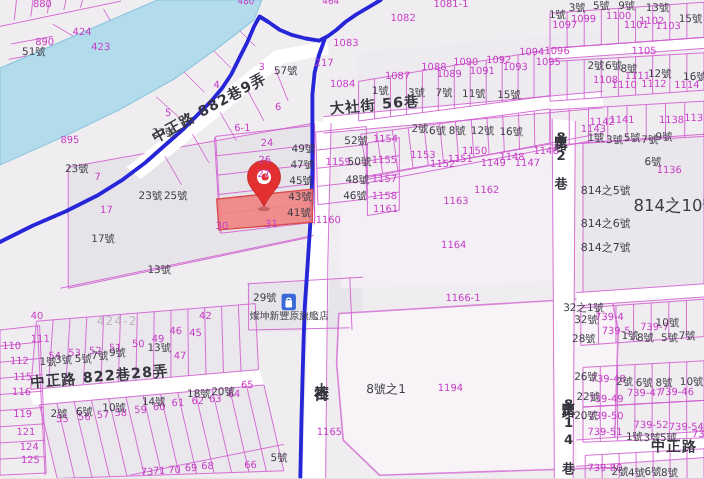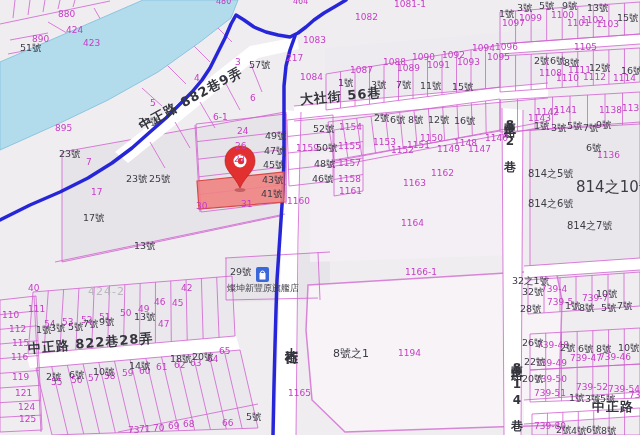--- a/index.html
+++ b/index.html
@@ -288,21 +288,21 @@
 
   <div id="labels">
       <span class="lb r" style="left: 140px; top: 120px; transform: rotate(-29deg); transform-origin: 0px 50%;">中正路 882巷9弄</span>
       <span class="lb r" style="left: 300px; top: 93px; transform: rotate(-5deg); transform-origin: 0px 50%;">大社街 56巷</span>
       <span class="lb r" style="left: 28px; top: 342px; transform: rotate(-5deg); transform-origin: 0px 50%;">中正路 822巷28弄</span>
       <span class="lb r v" style="left: 285px; top: 337px;">大社街</span>
       <span class="lb r v" style="left: 504px; top: 112px; font-size: 12px;">中正路82巷</span>
       <span class="lb r v" style="left: 511px; top: 355px; font-size: 12px;">中正路814巷</span>
       <span class="lb r" style="left: 592px; top: 400px;">中正路</span>
       <span class="lb store" style="left: 227px; top: 284px;">燦坤新豐原旗艦店</span>
-      <span class="lb p" style="left: 30px; top: 10px; margin-left: 28px;">880</span>
+      <span class="lb p" style="left: 30px; top: 0;">880</span>
       <span class="lb p" style="left: 32px; top: 35px;">890</span>
       <span class="lb p" style="left: 66px; top: 26px;">424</span>
       <span class="lb p" style="left: 83px; top: 39px;">423</span>
       <span class="lb p" style="left: 55px; top: 124px;">895</span>
       <span class="lb p" style="left: 286px; top: 54px;">217</span>
       <span class="lb p" style="left: 235px; top: 58px;">3</span>
       <span class="lb p" style="left: 194px; top: 74px;">4</span>
       <span class="lb p" style="left: 150px; top: 99px;">5</span>
       <span class="lb p" style="left: 250px; top: 94px;">6</span>
       <span class="lb p" style="left: 213px; top: 113px;">6-1</span>
@@ -458,21 +458,21 @@
       <span class="lb d" style="left: 589px; top: 63px;">12號</span>
       <span class="lb d" style="left: 621px; top: 66px;">16號</span>
       <span class="lb d" style="left: 534px; top: 121px;">1號</span>
       <span class="lb d" style="left: 551px; top: 123px;">3號</span>
       <span class="lb d" style="left: 567px; top: 121px;">5號</span>
       <span class="lb d" style="left: 583px; top: 123px;">7號</span>
       <span class="lb d" style="left: 596px; top: 120px;">9號</span>
       <span class="lb d" style="left: 586px; top: 143px;">6號</span>
       <span class="lb d" style="left: 528px; top: 169px; font-size: 10px;">814之5號</span>
       <span class="lb d" style="left: 528px; top: 199px; font-size: 10px;">814之6號</span>
-      <span class="lb d" style="left: 528px; top: 221px; font-size: 10px; margin-left: 39px;">814之7號</span>
+      <span class="lb d" style="left: 528px; top: 221px; font-size: 10px;">814之7號</span>
       <span class="lb d" style="left: 576px; top: 180px; font-size: 15px;">814之10號</span>
       <span class="lb d" style="left: 230px; top: 267px;">29號</span>
       <span class="lb d" style="left: 246px; top: 412px;">5號</span>
       <span class="lb d" style="left: 333px; top: 348px; font-size: 11px;">8號之1</span>
       <span class="lb d" style="left: 512px; top: 276px;">32之1號</span>
       <span class="lb d" style="left: 522px; top: 287px;">32號</span>
       <span class="lb d" style="left: 520px; top: 304px;">28號</span>
       <span class="lb d" style="left: 596px; top: 289px;">10號</span>
       <span class="lb d" style="left: 565px; top: 301px;">1號</span>
       <span class="lb d" style="left: 579px; top: 303px;">8號</span>

